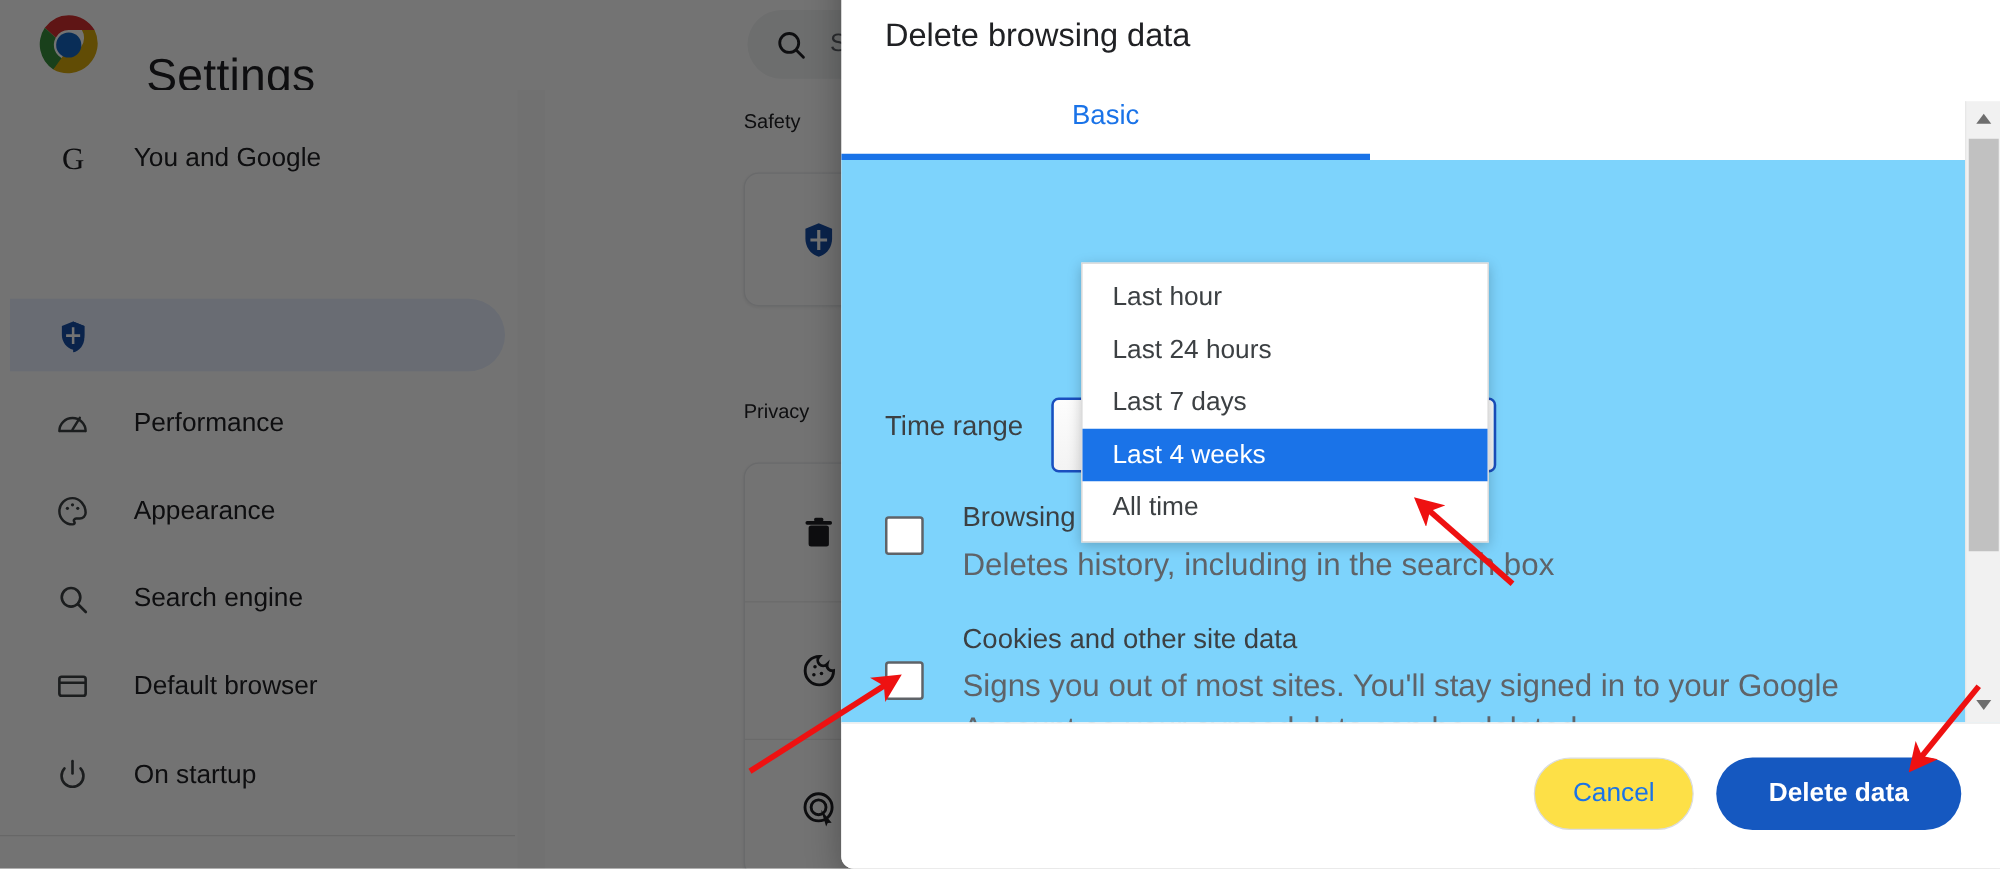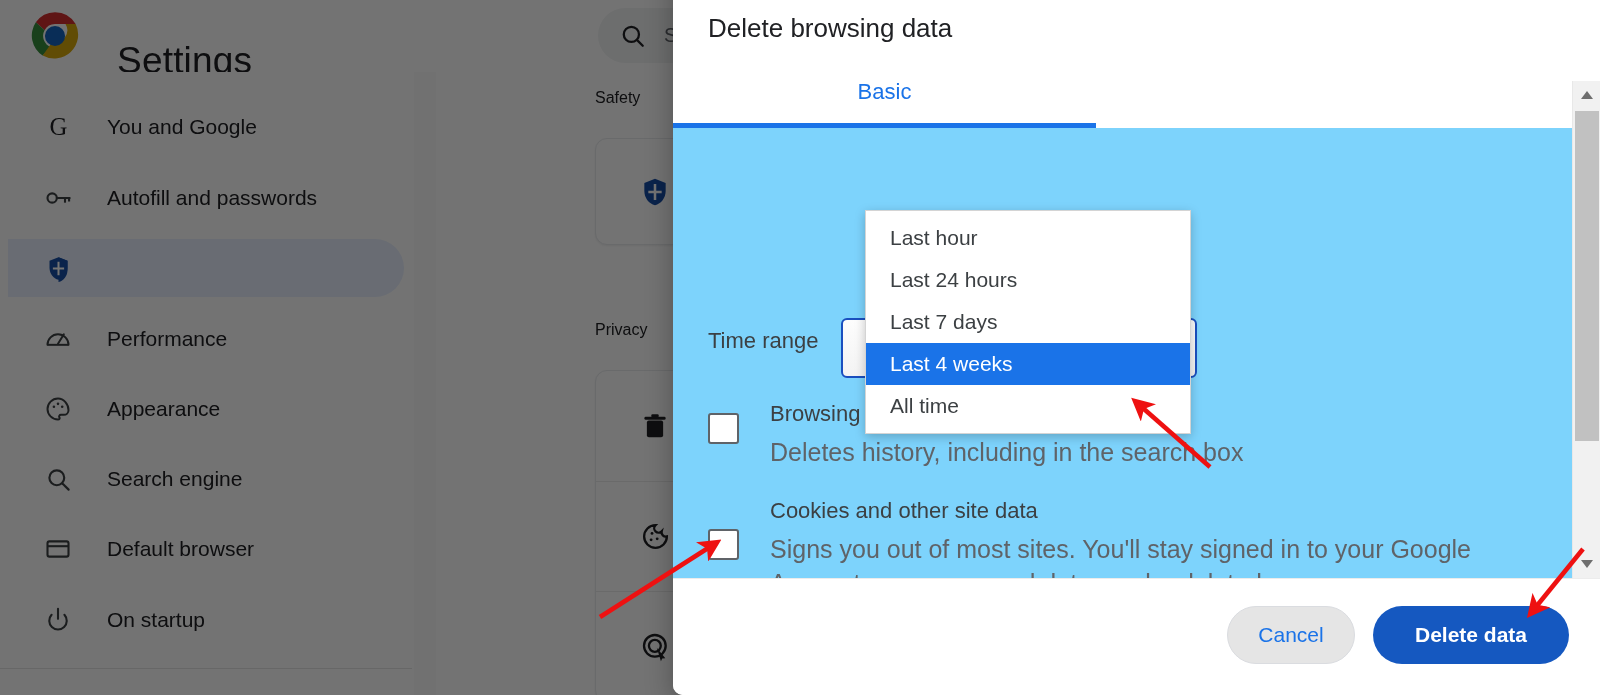--- a/index.html
+++ b/index.html
@@ -162,21 +162,21 @@
   .dsb-down{position:absolute;left:8px;bottom:10px;width:0;height:0;
     border-left:6px solid transparent;border-right:6px solid transparent;border-top:8px solid #6e6e6e;}
   .dsb-thumb{position:absolute;left:2px;top:30px;width:24px;height:330px;background:#c1c1c1;}
 
   .dlg-footer{
     position:absolute;left:0;top:622px;width:927px;height:117px;
     background:#ffffff;border-top:1px solid #ececec;
   }
   .btn-cancel{
     position:absolute;left:554px;top:27px;width:128px;height:58px;
-    border:1px solid #dadce0;border-radius:29px;background:#e5e5e5;
+    border:1px solid #dadce0;border-radius:29px;background:#fde047;
     color:#1a73e8;font-size:21px;font-family:"Liberation Sans",sans-serif;
     cursor:pointer;
   }
   .btn-delete{
     position:absolute;left:700px;top:27px;width:196px;height:58px;
     border:none;border-radius:29px;background:#1558c0;
     color:#ffffff;font-size:21px;font-weight:bold;
     font-family:"Liberation Sans",sans-serif;cursor:pointer;
   }
 
@@ -216,31 +216,20 @@
 
       <div class="nav-item" style="top:26px">
         <span class="ico">
           <svg viewBox="0 0 24 24" width="27" height="27">
               <text x="12" y="19" font-size="22" font-family="Liberation Serif,serif" text-anchor="middle" fill="#202124">G</text>
             </svg>
         </span>
         <span class="lbl">You and Google</span>
       </div>
 
-      <div class="nav-item" style="top:97px">
-        <span class="ico">
-          <svg viewBox="0 0 24 24" width="28" height="28" fill="none" stroke="#3c4043" stroke-width="1.8">
-            <circle cx="7" cy="12" r="4"></circle>
-              <line x1="11" y1="12" x2="22" y2="12" stroke-linecap="round"></line>
-            <line x1="18" y1="12" x2="18" y2="16"></line>
-              <line x1="21.5" y1="12" x2="21.5" y2="15"></line>
-          </svg>
-        </span>
-        <span class="lbl">Autofill and passwords</span>
-      </div>
 
       <div class="nav-item sel" style="top:167px">
         <span class="ico">
           <svg viewBox="0 0 24 24" width="27" height="27">
             <path d="M12 2l8 3.2v6.1c0 5.1-3.4 9.6-8 10.7-4.6-1.1-8-5.6-8-10.7V5.2z" fill="#174ea6"></path>
             <path d="M12 2v22c4.6-1.1 8-5.6 8-10.7V5.2z" fill="#174ea6"></path>
             <path d="M12 6v12" stroke="#fff" stroke-width="1.8"></path>
               <path d="M7 12h10" stroke="#fff" stroke-width="1.8"></path>
           </svg>
         </span>

